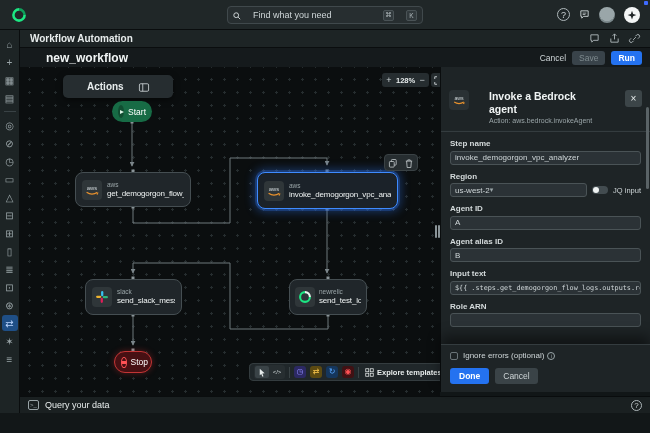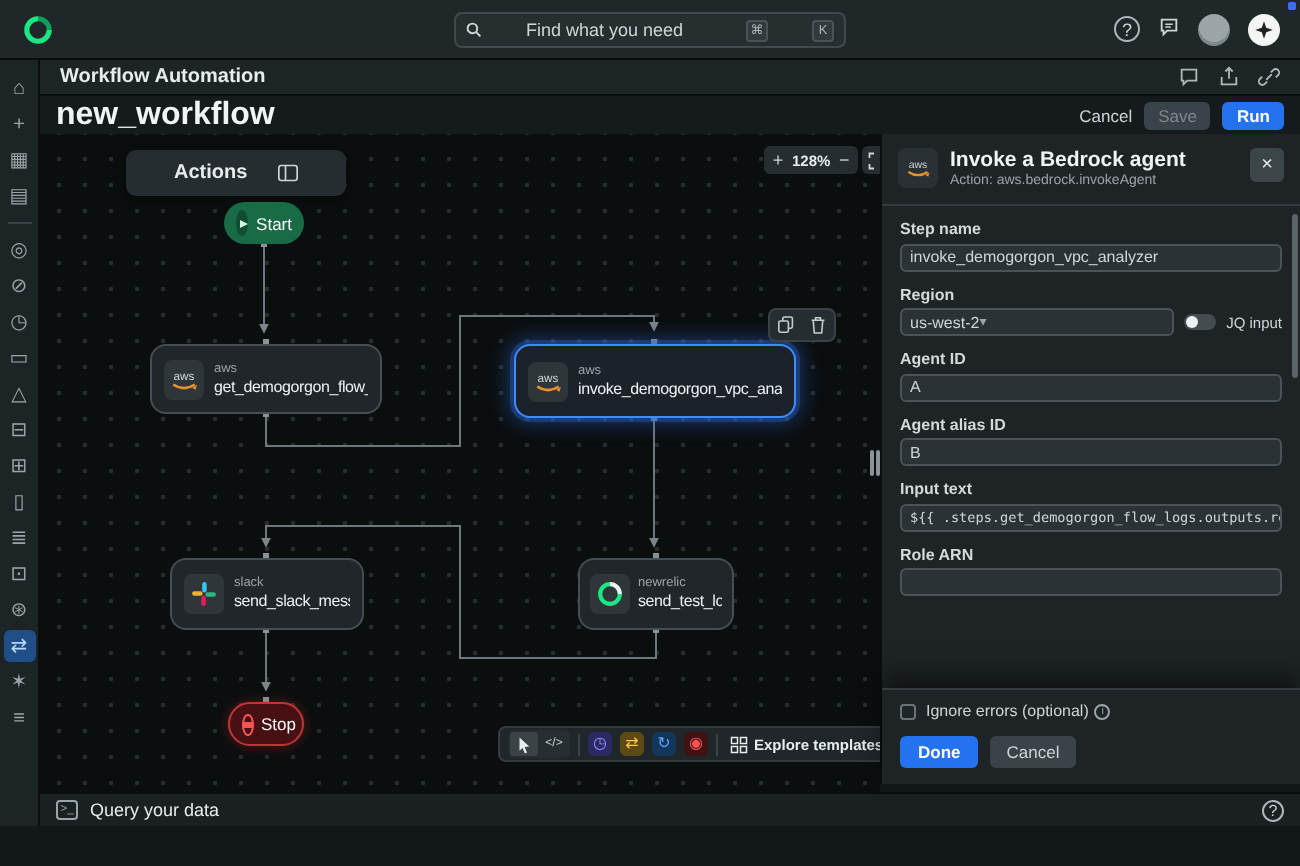--- a/index.html
+++ b/index.html
@@ -3,21 +3,21 @@
 <meta charset="utf-8">
 <style>
   * { margin:0; padding:0; box-sizing:border-box; }
   html,body { width:650px; height:433px; background:#0b0e0f; }
   body { font-family:"Liberation Sans", sans-serif; color:#dfe5e6; overflow:hidden; }
   .app { position:relative; width:650px; height:433px; background:#121718; }
 
   
   .topbar { position:relative; height:30px; background:#202728; display:flex; align-items:center; border-bottom:1px solid #0a0d0e; }
   .logo { margin-left:10px; width:18px; height:18px; display:flex; align-items:center; justify-content:center; }
-  .search { position:absolute; left:227px; top:6px; width:196px; height:18px; background:#272e30; border:1px solid #40494c; border-radius:4px; display:flex; align-items:center; padding:0 5px; gap:22px; }
+  .search { position:absolute; left:227px; top:6px; width:196px; height:18px; background:#272e30; border:1px solid #40494c; border-radius:4px; display:flex; align-items:center; padding:0 5px; gap:12px; }
   .search-ph { font-size:9px; color:#cfd6d8; flex:1; white-space:nowrap; }
   .keycap { width:11px; height:11px; border:1px solid #4a5356; background:#323a3d; border-radius:2px; font-size:6.5px; color:#aeb7ba; display:flex; align-items:center; justify-content:center; }
   .top-right { margin-left:auto; display:flex; align-items:center; gap:9px; padding-right:10px; }
   .circle-q { width:13px; height:13px; border:1px solid #aeb7ba; border-radius:50%; font-size:9px; color:#cfd6d8; display:flex; align-items:center; justify-content:center; }
   .avatar { width:16px; height:16px; border-radius:50%; background:radial-gradient(circle at 50% 40%, #9aa6a9 0 60%, #7c898c 61%); }
   .ai-btn { width:16px; height:16px; border-radius:50%; background:#f4f6f6; display:flex; align-items:center; justify-content:center; }
   .notif-dot { position:absolute; right:2px; top:1px; width:4px; height:4px; background:#3f6bff; border-radius:1px; }
 
   
   .main { display:flex; height:383px; }
@@ -26,21 +26,21 @@
   .side-ic.active { background:#1f4f86; color:#bcd6ff; }
   .side-div { width:12px; height:1px; background:#394245; margin:3px 0; flex:0 0 auto; }
   .content { flex:1; display:flex; flex-direction:column; background:#121718; }
 
   .header-row { height:22px; background:#1d2425; display:flex; align-items:center; padding:0 10px; border-bottom:1px solid #0a0d0e; }
   .header-title { font-size:10px; font-weight:bold; color:#e7ecec; }
   .hdr-icons { margin-left:auto; display:flex; gap:9px; align-items:center; }
   .hdr-icons svg { display:block; }
 
   .wf-row { height:23px; background:#151a1c; display:flex; align-items:center; padding:0 8px; }
-  .wf-title { font-size:16px; font-weight:bold; color:#f0f4f4; }
+  .wf-title { font-size:12px; font-weight:bold; color:#f0f4f4;margin-left:18px; }
   .wf-actions { margin-left:auto; display:flex; align-items:center; gap:6px; }
   .btn-text { font-size:8.5px; color:#cdd4d6; }
   .btn-save { font-size:8.5px; color:#7e8a8e; background:#39434a; border-radius:3px; padding:2px 7px; }
   .btn-run { font-size:8.5px; color:#fff; background:#2472f0; border-radius:3px; padding:2px 7px; font-weight:bold; }
 
   
   .work { position:relative; flex:1; display:flex; }
   .canvas { position:relative; width:420px; height:329px; background:#0b0e0f;
     background-image:radial-gradient(#262d2f 1px, transparent 1.3px);
     background-size:13px 13px; background-position:3px 6px; overflow:hidden; }
@@ -87,21 +87,21 @@
   .chip-loop { background:#15365c; color:#58a6ff; }
   .chip-rec { background:#401114; color:#ff5255; }
   .explore { display:flex; align-items:center; gap:3px; padding:0 2px; }
   .explore-label { font-size:7.5px; font-weight:bold; color:#e7ecec; white-space:nowrap; }
 
   .divider-handle { position:absolute; left:415px; top:158px; display:flex; gap:1px; z-index:5; }
   .divider-handle span { width:2px; height:13px; background:#8a9498; border-radius:1px; }
 
   
   .panel { position:relative; width:210px; height:325px; background:#1e2426; border-left:1px solid #0a0d0e; }
-  .p-head { display:flex; align-items:flex-start; padding:7px 8px 5px 8px; gap:6px; border-bottom:1px solid #39424512; }
+  .p-head { display:flex; align-items:flex-start; padding:7px 8px 5px 8px; gap:20px; border-bottom:1px solid #39424512;margin-top:16px; }
   .p-icon { width:20px; height:20px; border-radius:4px; background:#2a3134; display:flex; align-items:center; justify-content:center; flex:0 0 auto; }
   .p-titles { flex:1; line-height:1.25; }
   .p-title { font-size:10.5px; font-weight:bold; color:#f0f4f4; }
   .p-sub { font-size:7px; color:#9aa5a8; }
   .p-close { width:17px; height:17px; background:#3c4548; border-radius:3px; color:#e7ecec; font-size:10px; display:flex; align-items:center; justify-content:center; }
   .p-hr { height:1px; background:#343c3f; }
   .p-body { padding:7px 9px 0 9px; height:254px; overflow:hidden; }
   .fld { margin-bottom:7px; }
   .fld-label { font-size:8px; font-weight:bold; color:#d4dadb; margin-bottom:2.5px; display:flex; align-items:center; gap:3px; }
   .inp { height:14px; background:#2b3236; border:1px solid #4a5356; border-radius:3px; font-size:8px; color:#cfd6d8; display:flex; align-items:center; padding:0 4px; white-space:nowrap; overflow:hidden; }

